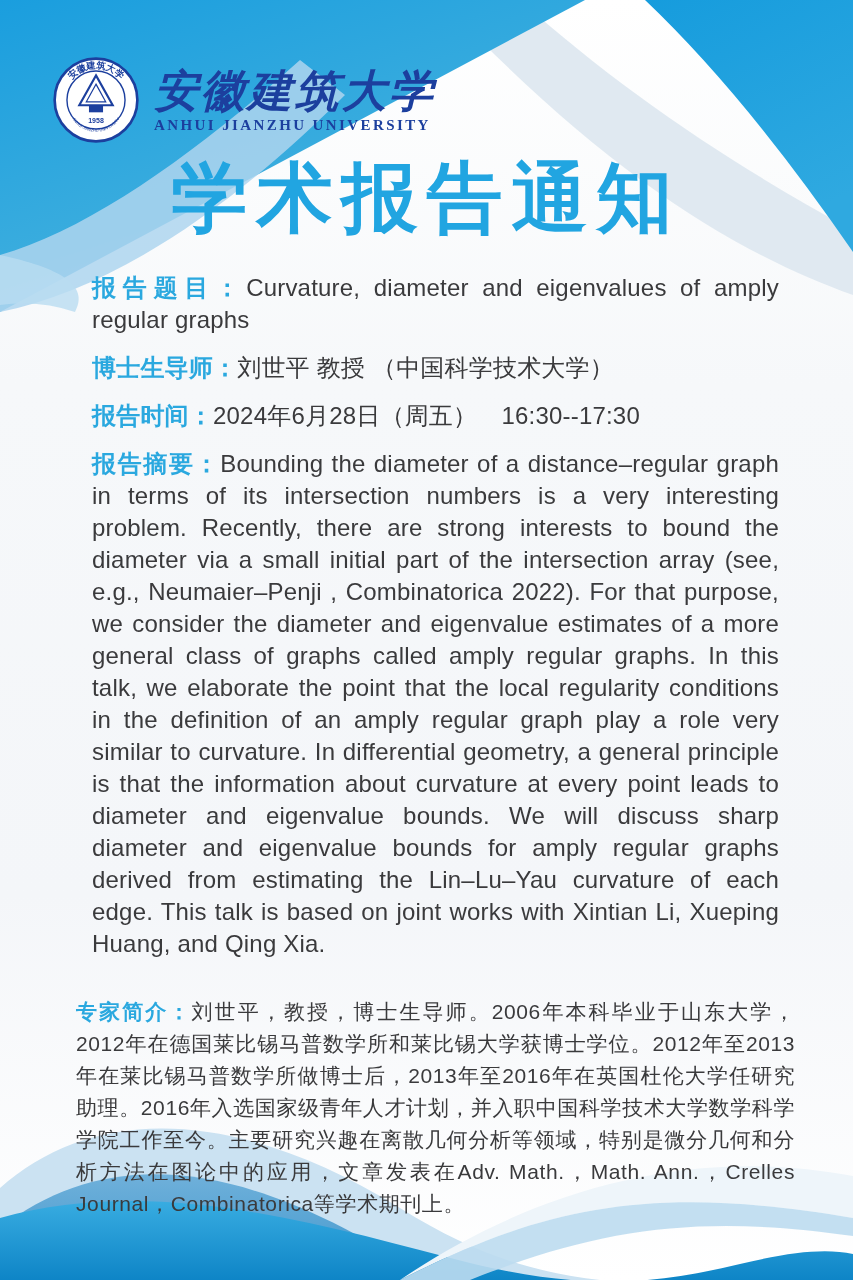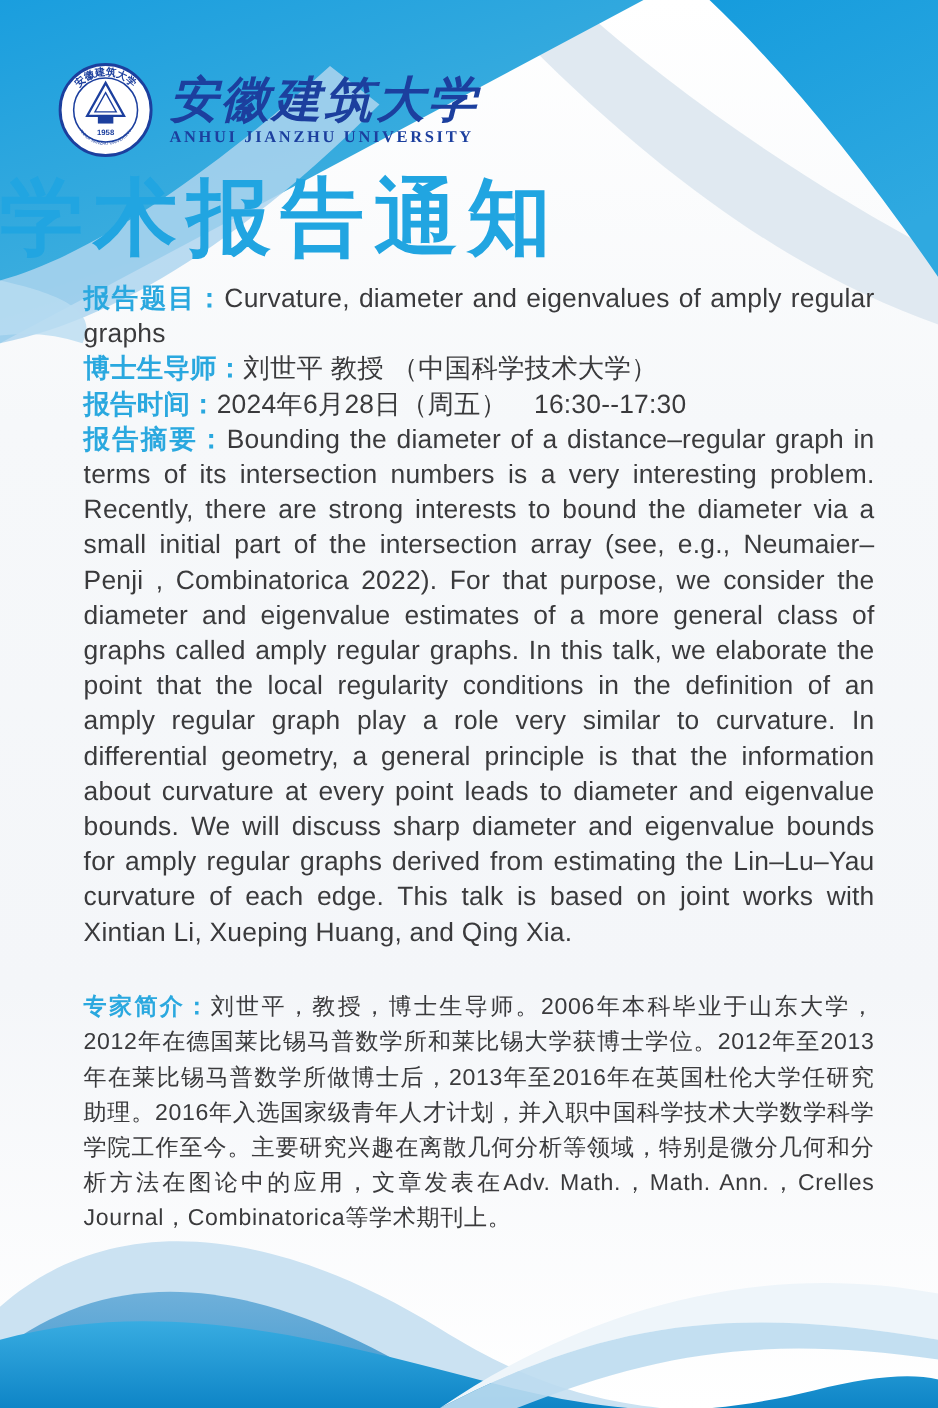--- a/index.html
+++ b/index.html
@@ -24,31 +24,31 @@
     white-space:nowrap;
   }
   .uni-en{
     font-family:"Liberation Serif","DejaVu Serif",serif;
     font-weight:bold;font-size:15px;color:#1c3f9e;letter-spacing:2.4px;
     margin-top:2px;white-space:nowrap;
   }
 
   
   .poster-title{
-    position:absolute;top:148px;left:0;width:100%;text-align:left;z-index:3;
+    position:absolute;top:148px;left:0;width:100%;text-align:center;z-index:3;
     font-size:76px;font-weight:900;color:#21a5e1;letter-spacing:9px;
     font-family:"Liberation Sans","DejaVu Sans",sans-serif;
   }
 
   
   .content{
     position:absolute;top:256px;left:0;width:853px;z-index:2;
     box-sizing:border-box;padding:0 58px 0 76px;
   }
-  .field{margin:0;font-size:24px;line-height:32px;text-align:justify;letter-spacing:0.2px;}
+  .field{margin:16px;font-size:24px;line-height:32px;text-align:justify;letter-spacing:0.2px;}
   .field .label{color:#2aa8df;font-weight:bold;}
   .field .value{color:#3a3a3c;}
   .bio{margin:36px 0 0 0;font-size:21px;line-height:32px;text-align:justify;letter-spacing:0.6px;}
   .bio .label{color:#2aa8df;font-weight:bold;}
   .bio .value{color:#3a3a3c;}
 </style>
 </head>
 <body>
 
 <svg id="header-decor" class="decor" width="853" height="360" viewBox="0 0 853 360">

